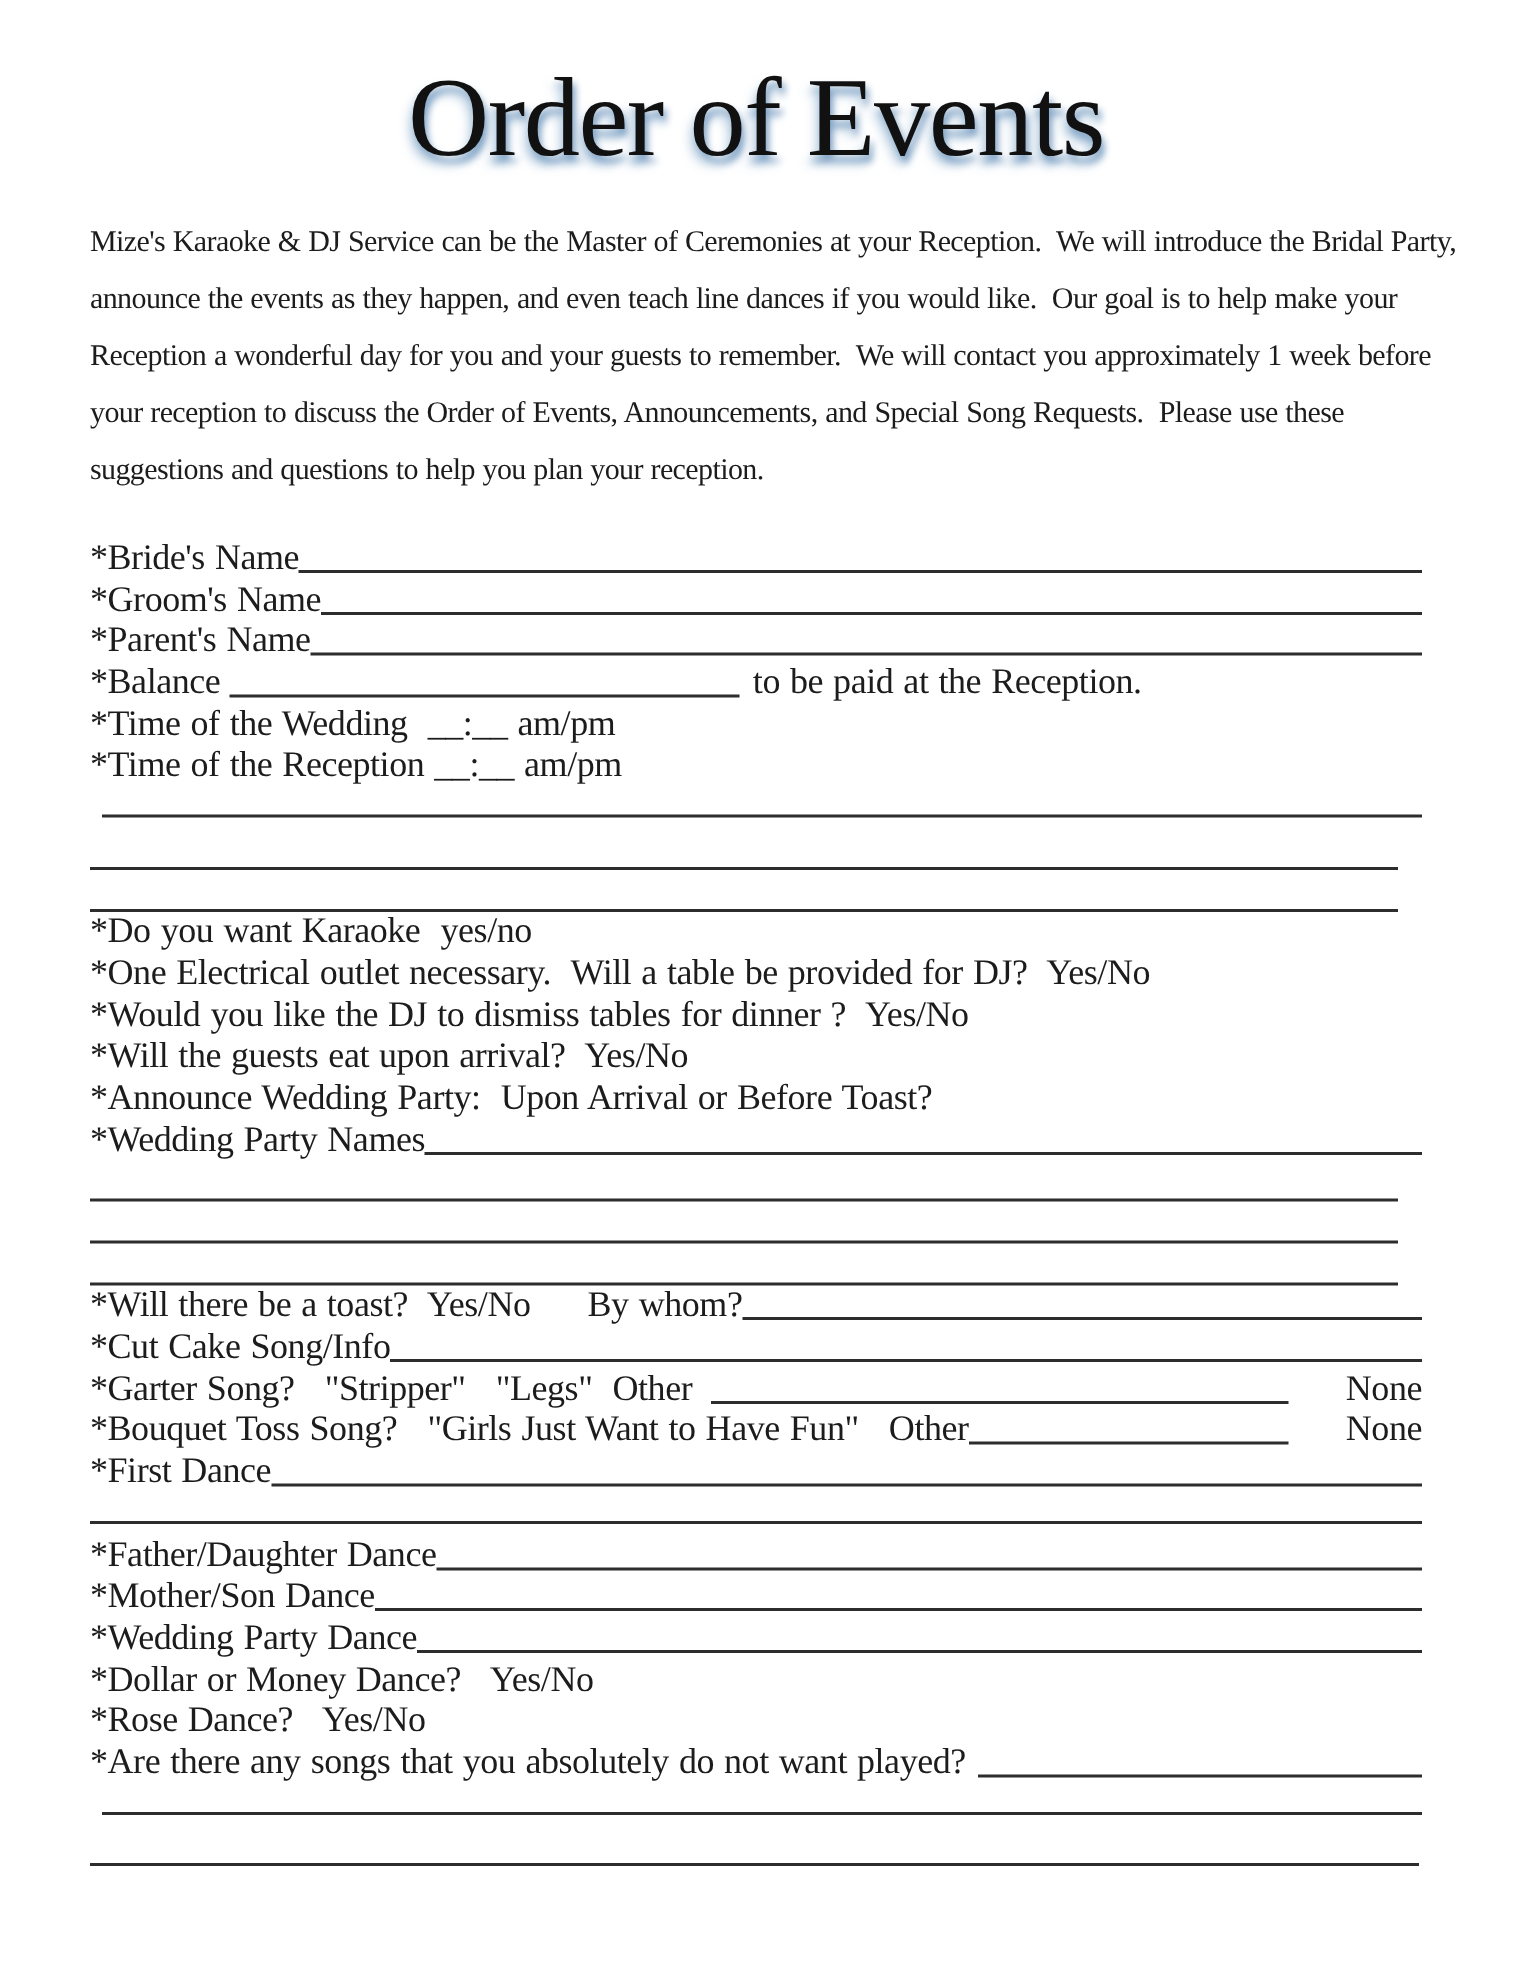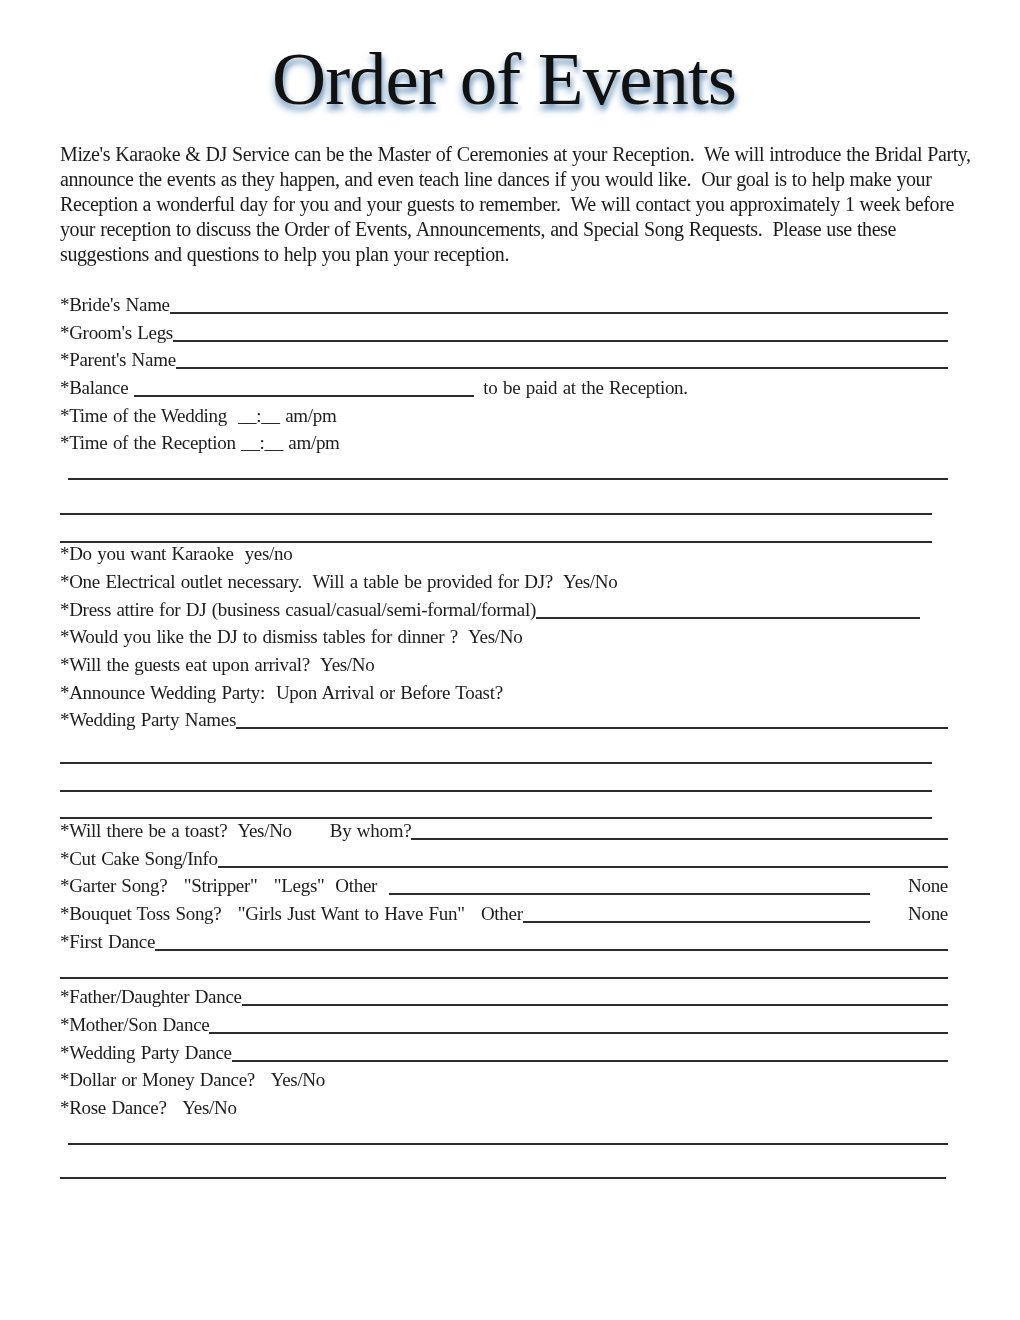--- a/index.html
+++ b/index.html
@@ -23,23 +23,23 @@
     letter-spacing:-1px;
     color:#111;
     text-shadow:2px 5px 5px rgba(125,160,195,0.95), -2px 6px 7px rgba(160,190,215,0.8);
   }
   .intro{
     margin:0;
     width:918px;
     font-size:20px;
     letter-spacing:-0.4px;
     word-spacing:0.5px;
-    line-height:25px;
+    line-height:38px;
   }
-  .form{margin-top:27px;font-size:19px;letter-spacing:-0.3px;word-spacing:1px;}
+  .form{margin-top:27px;font-size:24px;letter-spacing:-0.3px;word-spacing:1px;}
   .row{display:flex;align-items:baseline;height:27.7px;}
   .lbl{flex:none;white-space:pre;}
   .blank{height:15px;border-bottom:2px solid #2d2d2d;transform:translateY(3px);}
   .fill{flex:1 1 auto;}
   .w340{width:340px;flex:none;}
   .cont .fill{margin-top:7px;margin-right:16px;}
   .row.final{margin-top:7px;}
   .final .fill{margin-right:2px;}
   .suffix{margin-left:9px;flex:none;white-space:pre;}
   .gap38{width:38px;flex:none;}
@@ -58,21 +58,21 @@
   <p class="intro">Mize's Karaoke &amp; DJ Service can be the Master of Ceremonies at your Reception.&nbsp; We will introduce the Bridal Party, announce the events as they happen, and even teach line dances if you would like.&nbsp; Our goal is to help make your Reception a wonderful day for you and your guests to remember.&nbsp; We will contact you approximately 1 week before your reception to discuss the Order of Events, Announcements, and Special Song Requests.&nbsp; Please use these suggestions and questions to help you plan your reception.</p>
 
   <div class="form">
 
     <div class="row">
       <span class="lbl">*Bride's Name</span>
       <span class="blank fill"></span>
     </div>
 
     <div class="row">
-      <span class="lbl">*Groom's Legs</span>
+      <span class="lbl">*Groom's Name</span>
       <span class="blank fill"></span>
     </div>
 
     <div class="row">
       <span class="lbl">*Parent's Name</span>
       <span class="blank fill"></span>
     </div>
 
     <div class="row">
       <span class="lbl">*Balance</span>
@@ -101,24 +101,20 @@
     </div>
 
     <div class="row">
       <span class="lbl">*Do you want Karaoke&nbsp; yes/no</span>
     </div>
 
     <div class="row">
       <span class="lbl">*One Electrical outlet necessary.&nbsp; Will a table be provided for DJ?&nbsp; Yes/No</span>
     </div>
 
-    <div class="row">
-      <span class="lbl">*Dress attire for DJ (business casual/casual/semi-formal/formal)</span>
-      <span class="blank fill dress-fill"></span>
-    </div>
 
     <div class="row">
       <span class="lbl">*Would you like the DJ to dismiss tables for dinner ?&nbsp; Yes/No</span>
     </div>
 
     <div class="row">
       <span class="lbl">*Will the guests eat upon arrival?&nbsp; Yes/No</span>
     </div>
 
     <div class="row">
@@ -191,20 +187,24 @@
     </div>
 
     <div class="row">
       <span class="lbl">*Dollar or Money Dance?&nbsp;&nbsp; Yes/No</span>
     </div>
 
     <div class="row">
       <span class="lbl">*Rose Dance?&nbsp;&nbsp; Yes/No</span>
     </div>
 
+    <div class="row">
+      <span class="lbl">*Are there any songs that you absolutely do not want played?</span>
+      <span class="blank fill ml8"></span>
+    </div>
 
     <div class="row">
       <span class="blank fill ml8"></span>
     </div>
 
     <div class="row final">
       <span class="blank fill"></span>
     </div>
 
   </div>

